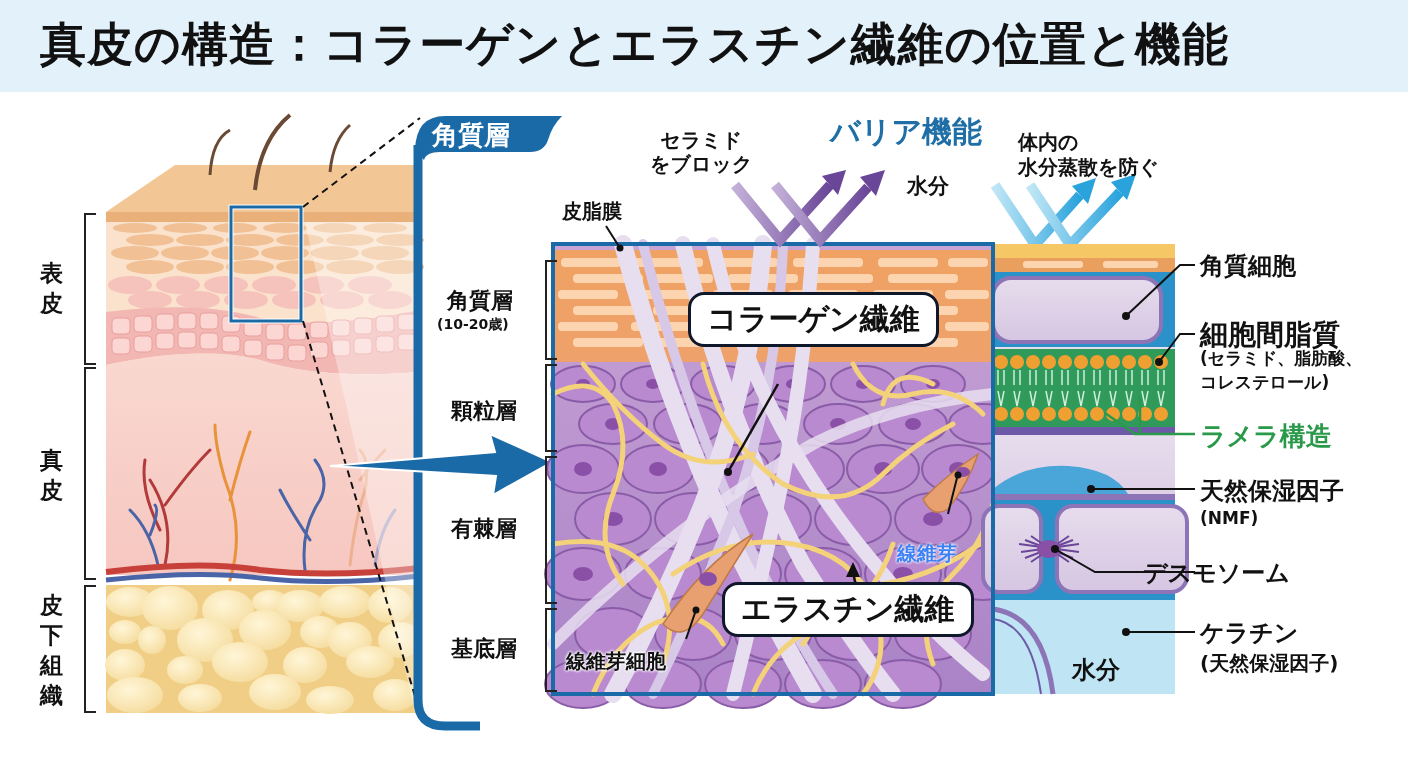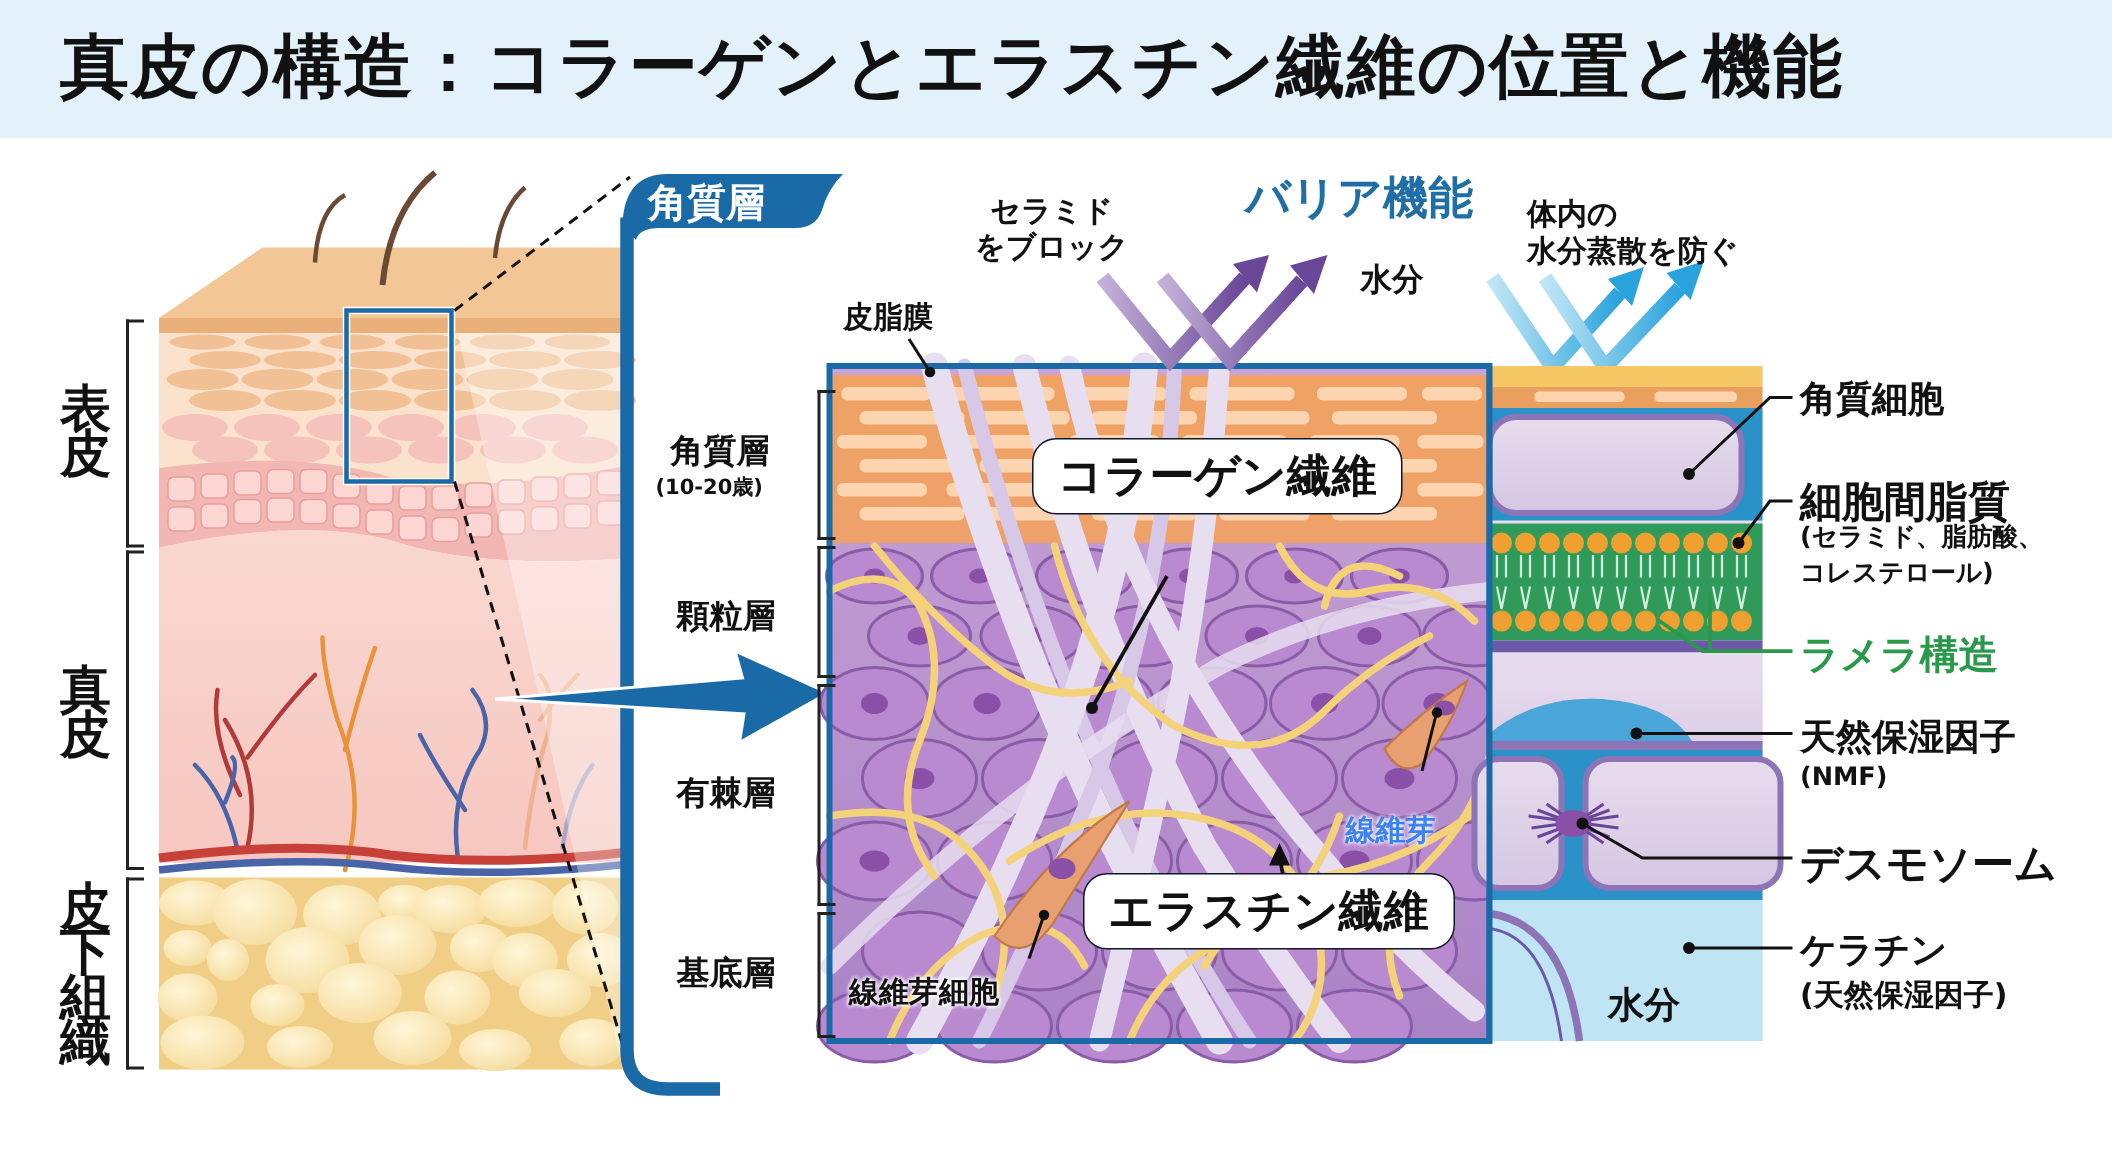--- a/index.html
+++ b/index.html
@@ -2,26 +2,26 @@
 <html><head>
 <meta charset="utf-8">
 <style>
   * { box-sizing: border-box; margin: 0; padding: 0; }
   html, body { width: 1408px; height: 768px; overflow: hidden; background: #ffffff; }
   body { position: relative; font-family: "DejaVu Sans", "Liberation Sans", sans-serif; color: #111; }
 
   .title-bar { position: absolute; left: 0; top: 0; width: 1408px; height: 92px; background: #e3f1fa; }
   .title-text { position: absolute; left: 40px; top: 14px; font-size: 46px; font-weight: bold; letter-spacing: 1px; color: #111; white-space: nowrap; }
   .lbl { position: absolute; font-weight: bold; color: #111; white-space: nowrap; }
-  .v-lbl { position: absolute; font-weight: bold; font-size: 34px; line-height: 30px; width: 30px; text-align: center; color: #111; }
+  .v-lbl { position: absolute; font-weight: bold; font-size: 23px; line-height: 30px; width: 30px; color: #111; }
   .bracket { position: absolute; border: 2px solid #222; border-right: none; width: 12px; }
 
   svg { position: absolute; overflow: visible; }
 
-  .callout { position: absolute; background: #fff; border: 1px solid #0f172a; border-radius: 16px; font-weight: bold; font-size: 30px; padding: 4px 16px; white-space: nowrap; color: #111; }
+  .callout { position: absolute; background: #fff; border: 3px solid #0f172a; border-radius: 16px; font-weight: bold; font-size: 30px; padding: 4px 16px; white-space: nowrap; color: #111; }
 
   .footnote { position: absolute; left: 545px; top: 706px; font-size: 17px; font-weight: bold; line-height: 24px; color: #111; white-space: nowrap; }
   .footnote .l2 { padding-left: 20px; }
 </style>
 </head>
 <body>
 
 <div class="title-bar">
   <div class="title-text">真皮の構造：コラーゲンとエラスチン繊維の位置と機能</div>
 </div>
@@ -499,18 +499,18 @@
 
 <div class="lbl" style="left:1200px;top:250px;font-size:24px;">角質細胞</div>
 <div class="lbl" style="left:1200px;top:316px;font-size:28px;">細胞間脂質</div>
 <div class="lbl" style="left:1200px;top:346px;font-size:17px;line-height:24px;">
   <div>(セラミド、脂肪酸、</div>
   <div>コレステロール)</div>
 </div>
 <div class="lbl" style="left:1200px;top:419px;font-size:26px;color:#2a9a4a;">ラメラ構造</div>
 <div class="lbl" style="left:1200px;top:475px;font-size:24px;">天然保湿因子</div>
 <div class="lbl" style="left:1200px;top:508px;font-size:17px;">(NMF)</div>
-<div class="lbl" style="left:1200px;top:557px;font-size:28px;">デスモソーム</div>
+<div class="lbl" style="left:1143px;top:557px;font-size:24px;">デスモソーム</div>
 <div class="lbl" style="left:1200px;top:617px;font-size:24px;">ケラチン</div>
 <div class="lbl" style="left:1200px;top:650px;font-size:20px;">(天然保湿因子)</div>
 
 <div class="footnote">
 </div>
 
 </body></html>

